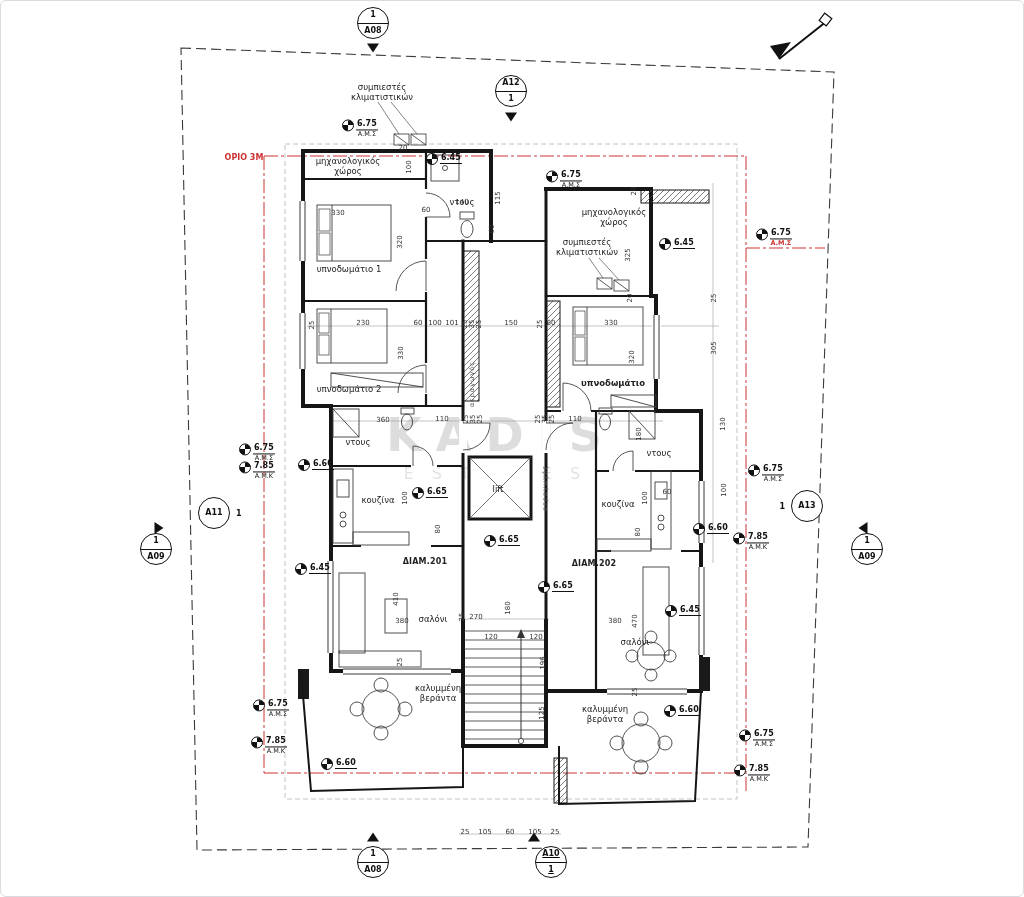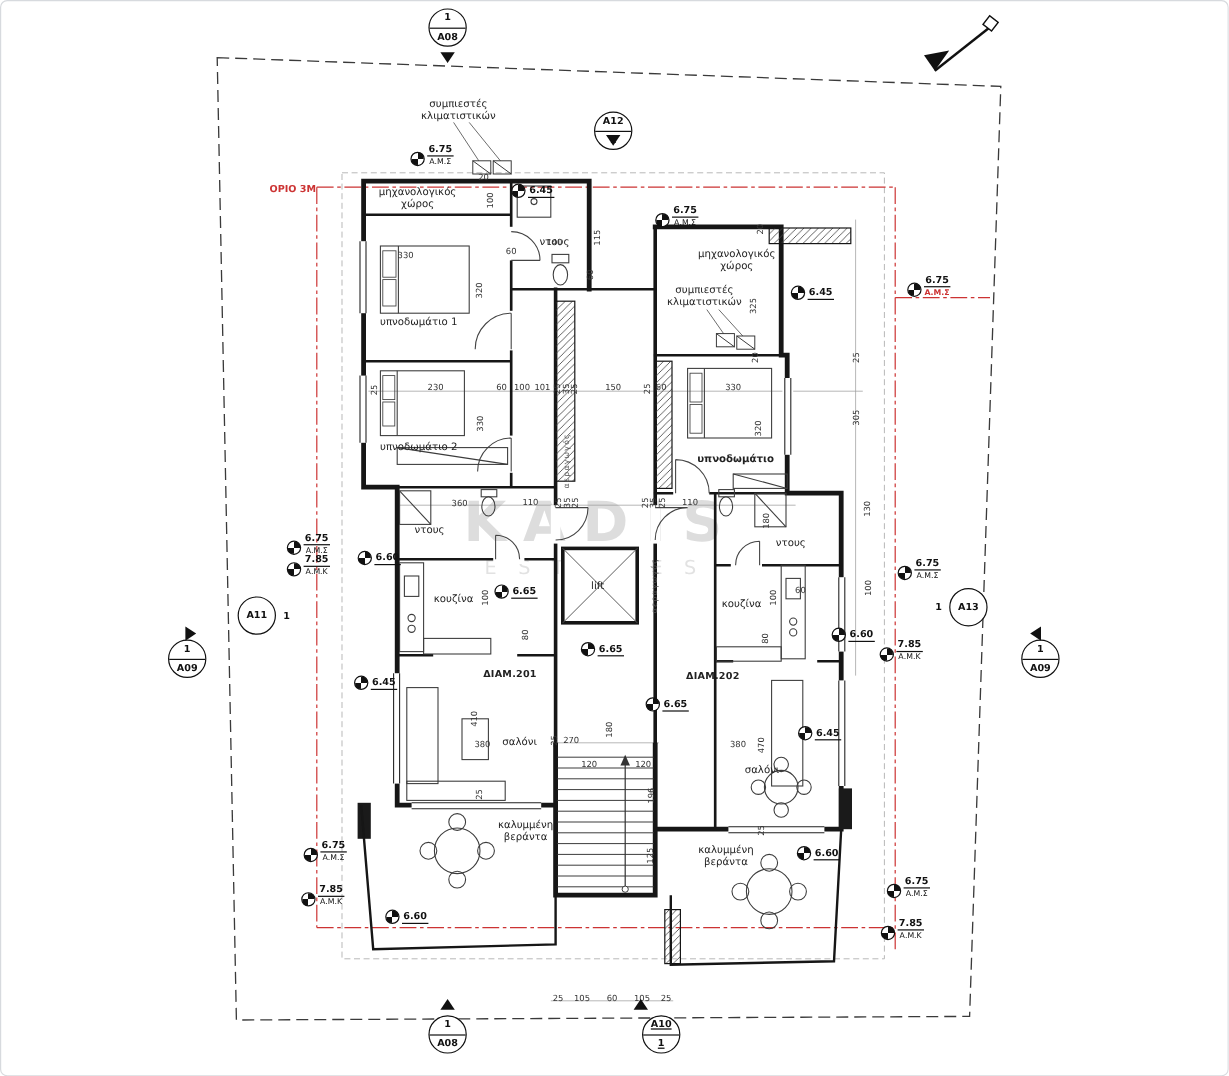--- a/index.html
+++ b/index.html
@@ -15,21 +15,21 @@
   .wm2{font-size:16px;letter-spacing:18px;margin-top:6px;color:#cFcFcF;}
   
   .ann{position:absolute;transform:translate(-50%,-50%);color:#222;white-space:pre-line;
        text-align:center;line-height:1.2;}
   .room{font-size:8.5px;}
   .small{font-size:6.5px;color:#555;letter-spacing:1px;}
   .apt{font-size:8px;font-weight:bold;letter-spacing:.2px;}
   .dim{font-size:7px;color:#333;}
   .red{font-size:8px;color:#cc3333;font-weight:bold;}
   
-  .spot-marker{position:absolute;display:flex;align-items:flex-end;gap:2px;transform:translate(-4px,-50%);}
+  .spot-marker{position:absolute;display:flex;align-items:flex-start;gap:2px;transform:translate(-4px,-50%);}
   .spot-sym{width:10px;height:10px;border:1px solid #111;border-radius:50%;flex:none;
     background:conic-gradient(#111 0 90deg,#fff 90deg 180deg,#111 180deg 270deg,#fff 270deg 360deg);}
   .spot-txt{display:flex;flex-direction:column;align-items:center;}
   .spot-val{font-size:8px;font-weight:bold;color:#111;border-bottom:1px solid #111;line-height:1.25;padding:0 1px;}
   .spot-sub{font-size:6.5px;color:#111;line-height:1.25;}
   .spot-sub.red{color:#cc3333;}
   
   .sec-marker{position:absolute;transform:translate(-50%,-50%);}
   .sec-circle{width:32px;height:32px;border:1.3px solid #111;border-radius:50%;background:#fff;
       display:flex;flex-direction:column;color:#111;box-sizing:border-box;}
@@ -247,21 +247,21 @@
     </g>
   </svg>
 
   <div class="layer">
       <div class="ann room" style="left: 381px; top: 91px;">συμπιεστές
 κλιματιστικών</div>
       <div class="ann room" style="left: 347px; top: 165px;">μηχανολογικός
 χώρος</div>
       <div class="ann room" style="left: 461px; top: 201px;">ντους</div>
       <div class="ann room" style="left: 348px; top: 268px;">υπνοδωμάτιο 1</div>
-      <div class="ann room" style="left: 348px; top: 372px;">υπνοδωμάτιο 2</div>
+      <div class="ann room" style="left: 348px; top: 388px;">υπνοδωμάτιο 2</div>
       <div class="ann room" style="left: 613px; top: 216px;">μηχανολογικός
 χώρος</div>
       <div class="ann room" style="left: 586px; top: 246px;">συμπιεστές
 κλιματιστικών</div>
       <div class="ann room" style="left: 612px; top: 382px; font-weight: bold;">υπνοδωμάτιο</div>
       <div class="ann room" style="left: 357px; top: 441px;">ντους</div>
       <div class="ann room" style="left: 658px; top: 452px;">ντους</div>
       <div class="ann room" style="left: 377px; top: 499px;">κουζίνα</div>
       <div class="ann room" style="left: 497px; top: 488px;">lift</div>
       <div class="ann room" style="left: 617px; top: 503px;">κουζίνα</div>
@@ -484,21 +484,21 @@
         </span>
       </div>
     </div>
   <div class="layer">
       <div class="sec-marker" style="left: 372px; top: 22px;">
         <div class="sec-circle split">
           <div class="sec-half top">1</div>
           <div class="sec-half">A08</div>
         </div>
       </div>
-      <div class="sec-marker" style="left: 510px; top: 108px;">
+      <div class="sec-marker" style="left: 510px; top: 90px;">
         <div class="sec-circle split">
           <div class="sec-half top">A12</div>
           <div class="sec-half">1</div>
         </div>
       </div>
       <div class="sec-marker" style="left: 213px; top: 512px;">
         <div class="sec-circle single">
           <div class="sec-half top">A11</div>
         </div>
         <span class="sec-side" style="left: 38px;">1</span>

